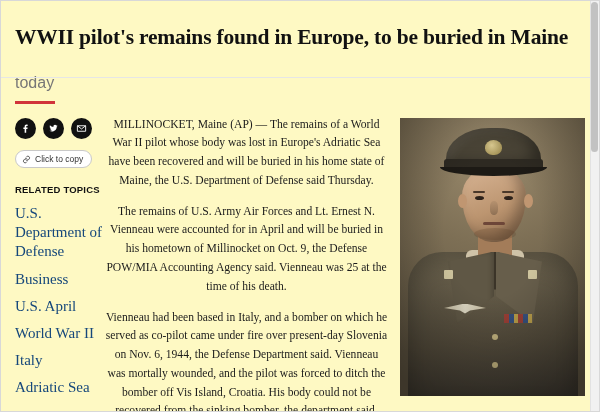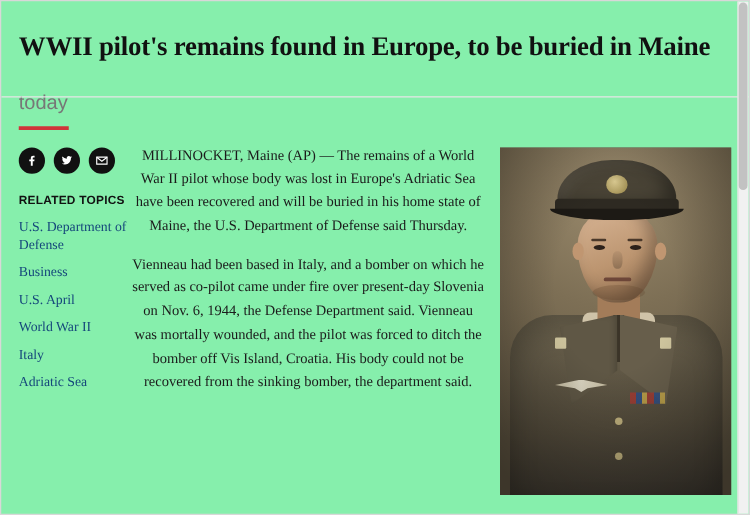--- a/index.html
+++ b/index.html
@@ -13,21 +13,21 @@
     background: #ffffff;
     font-family: "Liberation Serif", serif;
     color: #1a1a1a;
     overflow: hidden;
     position: relative;
   }
   .page {
     width: 600px;
     height: 412px;
     position: relative;
-    background: #86efac;
+    background: #fef9c3;
     border: 1px solid #d8d8d8;
     overflow: hidden;
   }
 
   
   .headline {
     font-family: "Liberation Serif", serif;
     font-size: 21.5px;
     font-weight: bold;
     line-height: 1.15;
@@ -114,21 +114,21 @@
   .related-title {
     font-family: Liberation Sans, sans-serif;
     font-size: 9.5px;
     font-weight: bold;
     color: #111;
     letter-spacing: 0.2px;
     margin: 16px 0 9px 0;
   }
   .topic {
     font-family: "Liberation Serif", serif;
-    font-size: 11px;
+    font-size: 15px;
     color: #15477b;
     line-height: 1.28;
     margin-bottom: 8px;
     cursor: pointer;
   }
 
   
   .para {
     font-family: "Liberation Serif", serif;
     font-size: 11.6px;
@@ -364,33 +364,41 @@
           </svg>
         </div>
         <div class="social-btn">
           <svg width="11" height="11" viewBox="0 0 24 24" aria-hidden="true">
             <path fill="none" stroke="#ffffff" stroke-width="2" d="M3 6h18v12H3z"></path>
             <path fill="none" stroke="#ffffff" stroke-width="2" d="M3 6l9 7 9-7"></path>
           </svg>
         </div>
       </div>
 
+      <div class="copy-btn">
+        <svg width="9" height="9" viewBox="0 0 24 24" aria-hidden="true">
+          <path fill="none" stroke="#444" stroke-width="2.2" stroke-linecap="round" d="M10 13a4.5 4.5 0 0 0 6.5.3l2.5-2.5a4.6 4.6 0 0 0-6.5-6.5L11.3 5.6"></path>
+          <path fill="none" stroke="#444" stroke-width="2.2" stroke-linecap="round" d="M14 11a4.5 4.5 0 0 0-6.5-.3L5 13.2a4.6 4.6 0 0 0 6.5 6.5l1.2-1.2"></path>
+        </svg>
+        <span>Click to copy</span>
+      </div>
 
       <div class="related-title">RELATED TOPICS</div>
 
       <div class="topic">U.S. Department of Defense</div>
       <div class="topic">Business</div>
       <div class="topic">U.S. April</div>
       <div class="topic">World War II</div>
       <div class="topic">Italy</div>
       <div class="topic">Adriatic Sea</div>
     </div>
 
     <div class="article">
       <p class="para">MILLINOCKET, Maine (AP) — The remains of a World War II pilot whose body was lost in Europe's Adriatic Sea have been recovered and will be buried in his home state of Maine, the U.S. Department of Defense said Thursday.</p>
+      <p class="para">The remains of U.S. Army Air Forces and Lt. Ernest N. Vienneau were accounted for in April and will be buried in his hometown of Millinocket on Oct. 9, the Defense POW/MIA Accounting Agency said. Vienneau was 25 at the time of his death.</p>
       <p class="para">Vienneau had been based in Italy, and a bomber on which he served as co-pilot came under fire over present-day Slovenia on Nov. 6, 1944, the Defense Department said. Vienneau was mortally wounded, and the pilot was forced to ditch the bomber off Vis Island, Croatia. His body could not be recovered from the sinking bomber, the department said.</p>
 
     </div>
 
     <div class="photo-col">
       <div class="photo">
         <div class="bg"></div>
         <div class="jacket"></div>
         <div class="shirt"></div>
         <div class="neck"></div>

